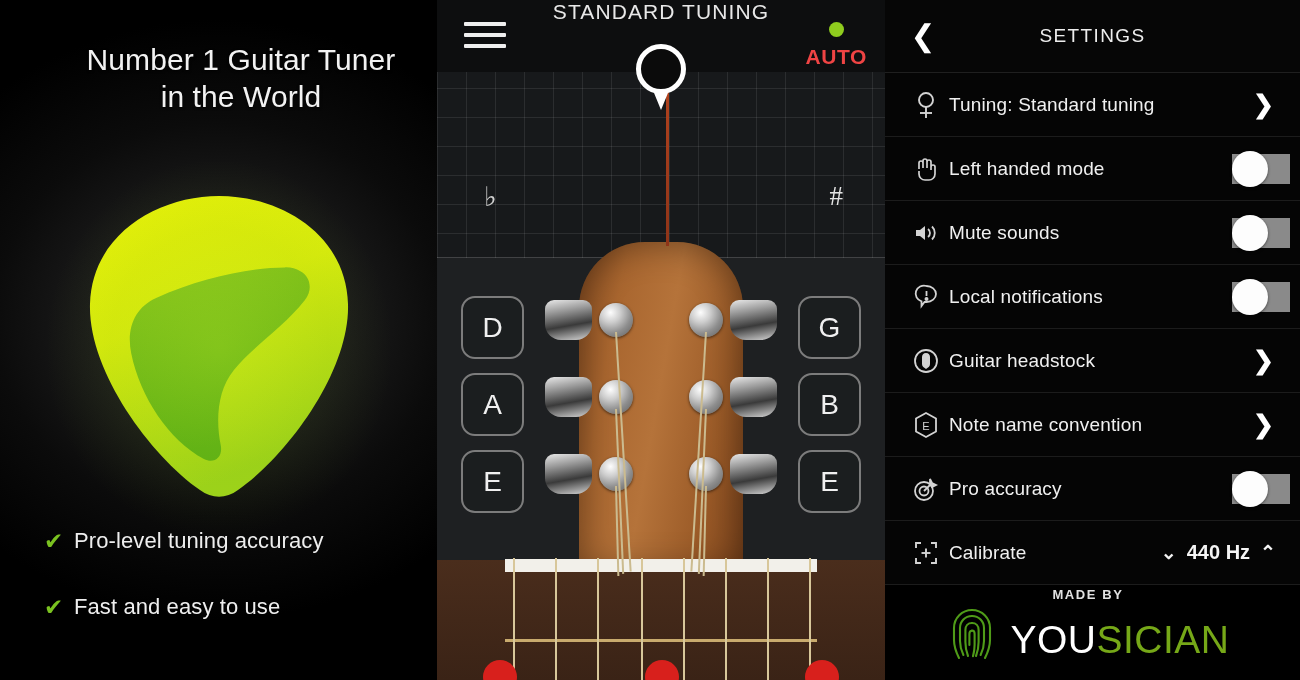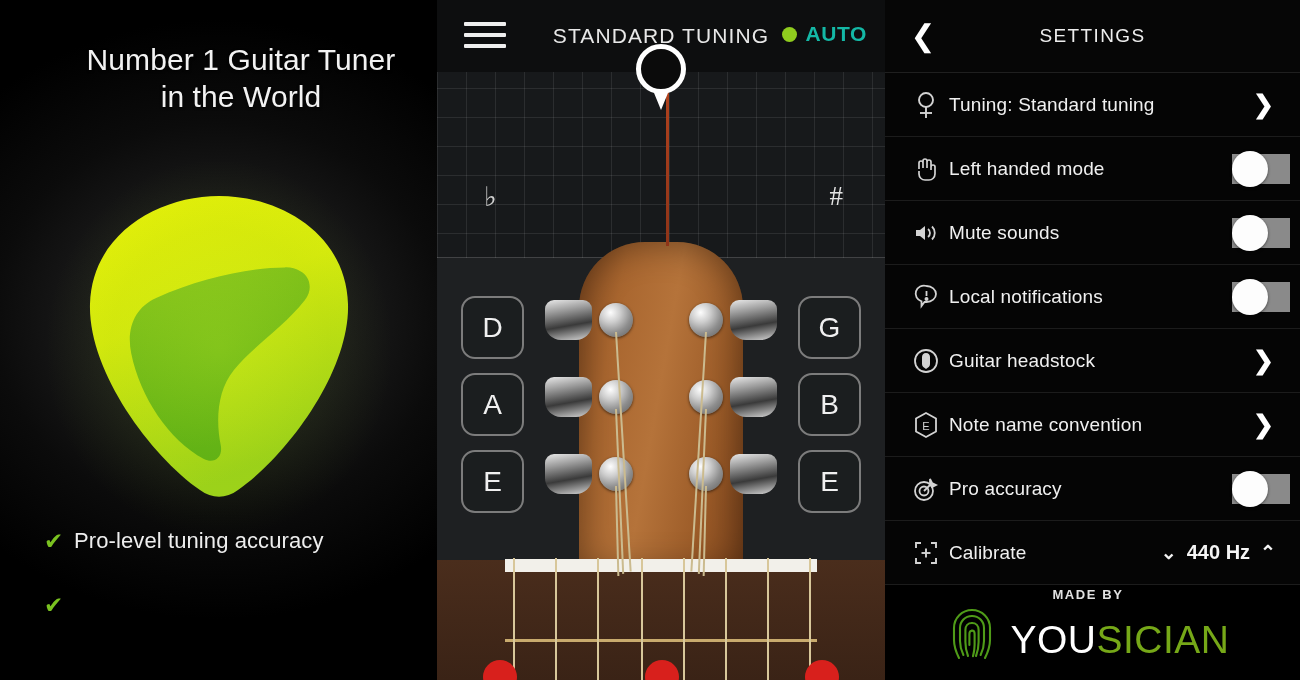--- a/index.html
+++ b/index.html
@@ -39,33 +39,33 @@
   .feature-check { width:30px; flex:0 0 30px; color:#7ac220; font-size:23px; line-height:1; }
   .feature-text { color:#eeeeee; font-size:22px; letter-spacing:.1px; }
 
   
   .tuner {
     position:relative; width:448px; height:680px; flex:0 0 448px;
     background:#1e2022; overflow:hidden;
   }
   .tuner-topbar {
     position:relative; height:72px; background:#0d0e0f;
-    display:flex; align-items:center; z-index:6;
+    display:flex; z-index:6;
   }
   .hamburger { position:absolute; left:27px; top:22px; width:42px; cursor:pointer; }
   .hamburger span { display:block; height:4px; background:#efefef; border-radius:1px; margin-bottom:7px; }
   .hamburger span:last-child { margin-bottom:0; }
   .tuning-title {
     width:100%; text-align:center; color:#e8e8e8;
     font-size:21px; letter-spacing:1.1px; font-weight:400;
   }
   .auto-badge {
     position:absolute; right:18px; top:22px;
     display:flex; align-items:center; gap:8px;
-    color:#14b8a6; font-size:21px; font-weight:700; letter-spacing:.6px;
+    color:#ef4444; font-size:21px; font-weight:700; letter-spacing:.6px;flex-direction:column;
   }
   .auto-dot { width:15px; height:15px; border-radius:50%; background:#8fcc1e; }
 
   .gauge {
     position:absolute; left:0; top:58px; width:448px; height:200px;
     background:#17191b;
     background-image:
       linear-gradient(rgba(255,255,255,.085) 1px, transparent 1px),
       linear-gradient(90deg, rgba(255,255,255,.085) 1px, transparent 1px);
     background-size:29px 29px;
@@ -213,20 +213,21 @@
       </svg>
     </div>
 
     <div class="promo-features">
       <div class="feature-row">
         <span class="feature-check">✔</span>
         <span class="feature-text">Pro-level tuning accuracy</span>
       </div>
       <div class="feature-row">
         <span class="feature-check">✔</span>
+        <span class="feature-text">Fast and easy to use</span>
       </div>
     </div>
   </div>
 
   <div class="tuner">
 
     <div class="gauge">
       <span class="flat-sym">♭</span>
       <span class="sharp-sym">#</span>
     </div>

